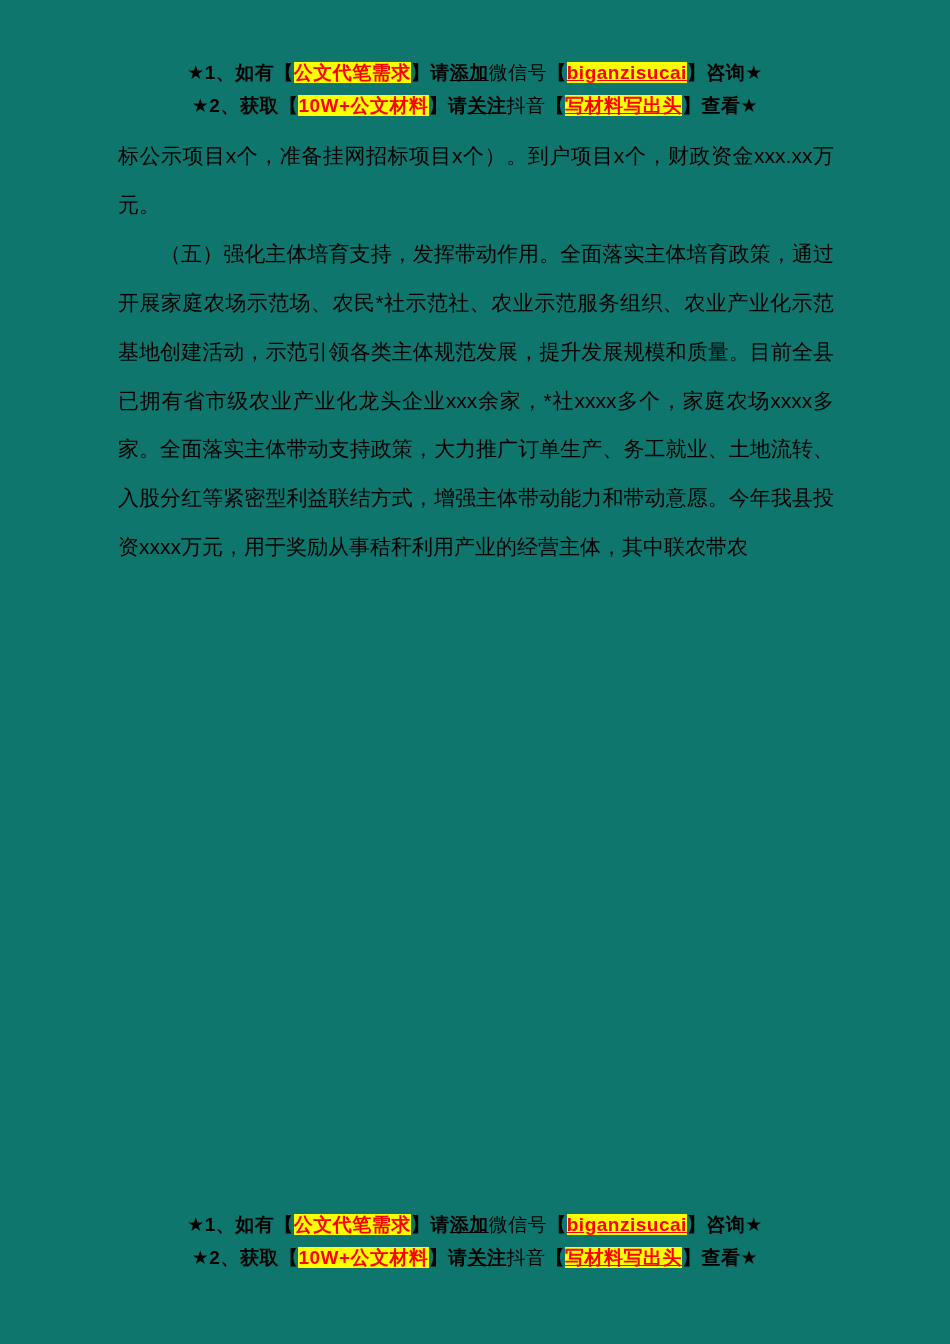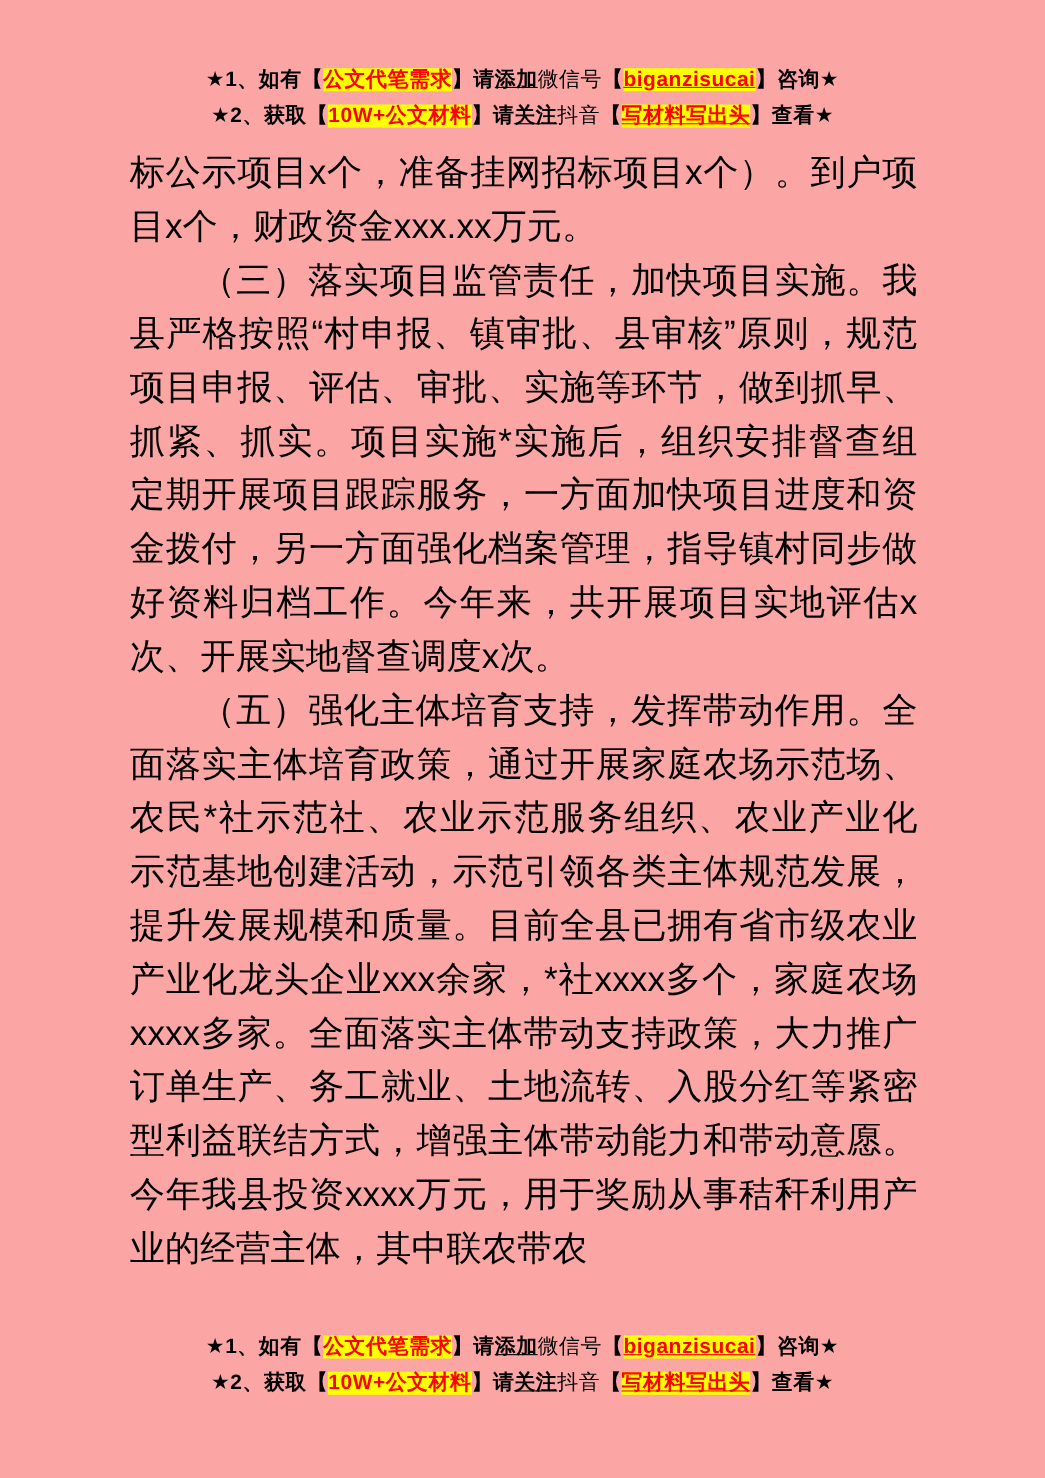--- a/index.html
+++ b/index.html
@@ -1,20 +1,20 @@
 <!DOCTYPE html>
 <html lang="zh"><head>
 <meta charset="utf-8">
 <style>
   html,body{margin:0;padding:0;background:#ffffff;}
   .page{
     position:relative;
     width:950px;
     height:1344px;
-    background:#fca5a5;
+    background:#0f766e;
     overflow:hidden;
     font-family:"Liberation Sans","DejaVu Sans",sans-serif;
     color:#000000;
   }
   
   .promo{
     text-align:center;
     font-weight:bold;
     font-size:19px;
     line-height:33px;
@@ -23,41 +23,40 @@
   }
   .promo-top{padding-top:56px;}
   .promo-bottom{position:absolute;top:1208px;left:0;width:100%;}
   .kw{color:#ff0000;background:#ffff00;}
   .u{text-decoration:underline;}
   .plain{font-weight:normal;}
   
   .doc-body{
     width:716px;
     margin:10px 116px 0 118px;
-    font-size:32px;
+    font-size:21px;
     line-height:48.9px;
     text-align:justify;
     text-justify:inter-ideograph;
   }
   .doc-body p{margin:0;padding:0;}
   .doc-body p.indent{text-indent:2em;}
 </style>
 </head>
 <body>
 
 <div class="page">
 
   <div class="promo promo-top">
     <div class="promo-line"><span>★1、如有【</span><span class="kw">公文代笔需求</span><span>】请</span><span class="u">添加</span><span class="plain">微信号</span><span>【</span><span class="kw u">biganzisucai</span><span>】咨询★</span></div>
     <div class="promo-line"><span>★2、获取【</span><span class="kw">10W+公文材料</span><span>】请</span><span class="u">关注</span><span class="plain">抖音</span><span>【</span><span class="kw u">写材料写出头</span><span>】查看★</span></div>
   </div>
 
   <div class="doc-body">
     <p>标公示项目x个，准备挂网招标项目x个）。到户项目x个，财政资金xxx.xx万元。</p>
-    <p class="indent">（三）落实项目监管责任，加快项目实施。我县严格按照“村申报、镇审批、县审核”原则，规范项目申报、评估、审批、实施等环节，做到抓早、抓紧、抓实。项目实施*实施后，组织安排督查组定期开展项目跟踪服务，一方面加快项目进度和资金拨付，另一方面强化档案管理，指导镇村同步做好资料归档工作。今年来，共开展项目实地评估x次、开展实地督查调度x次。</p>
     <p class="indent">（五）强化主体培育支持，发挥带动作用。全面落实主体培育政策，通过开展家庭农场示范场、农民*社示范社、农业示范服务组织、农业产业化示范基地创建活动，示范引领各类主体规范发展，提升发展规模和质量。目前全县已拥有省市级农业产业化龙头企业xxx余家，*社xxxx多个，家庭农场xxxx多家。全面落实主体带动支持政策，大力推广订单生产、务工就业、土地流转、入股分红等紧密型利益联结方式，增强主体带动能力和带动意愿。今年我县投资xxxx万元，用于奖励从事秸秆利用产业的经营主体，其中联农带农</p>
   </div>
 
   <div class="promo promo-bottom">
     <div class="promo-line"><span>★1、如有【</span><span class="kw">公文代笔需求</span><span>】请</span><span class="u">添加</span><span class="plain">微信号</span><span>【</span><span class="kw u">biganzisucai</span><span>】咨询★</span></div>
     <div class="promo-line"><span>★2、获取【</span><span class="kw">10W+公文材料</span><span>】请</span><span class="u">关注</span><span class="plain">抖音</span><span>【</span><span class="kw u">写材料写出头</span><span>】查看★</span></div>
   </div>
 
 </div>
 

